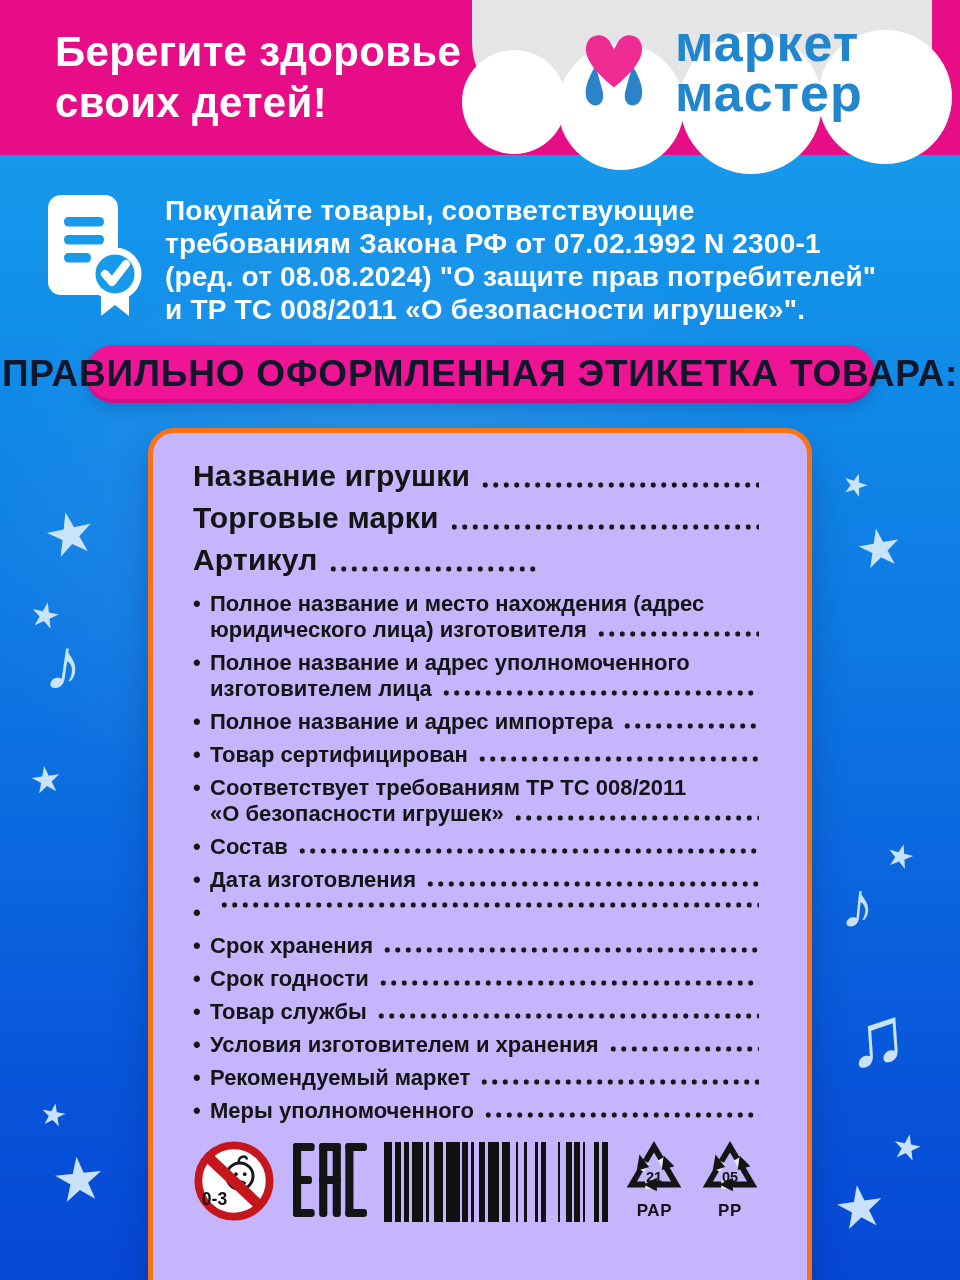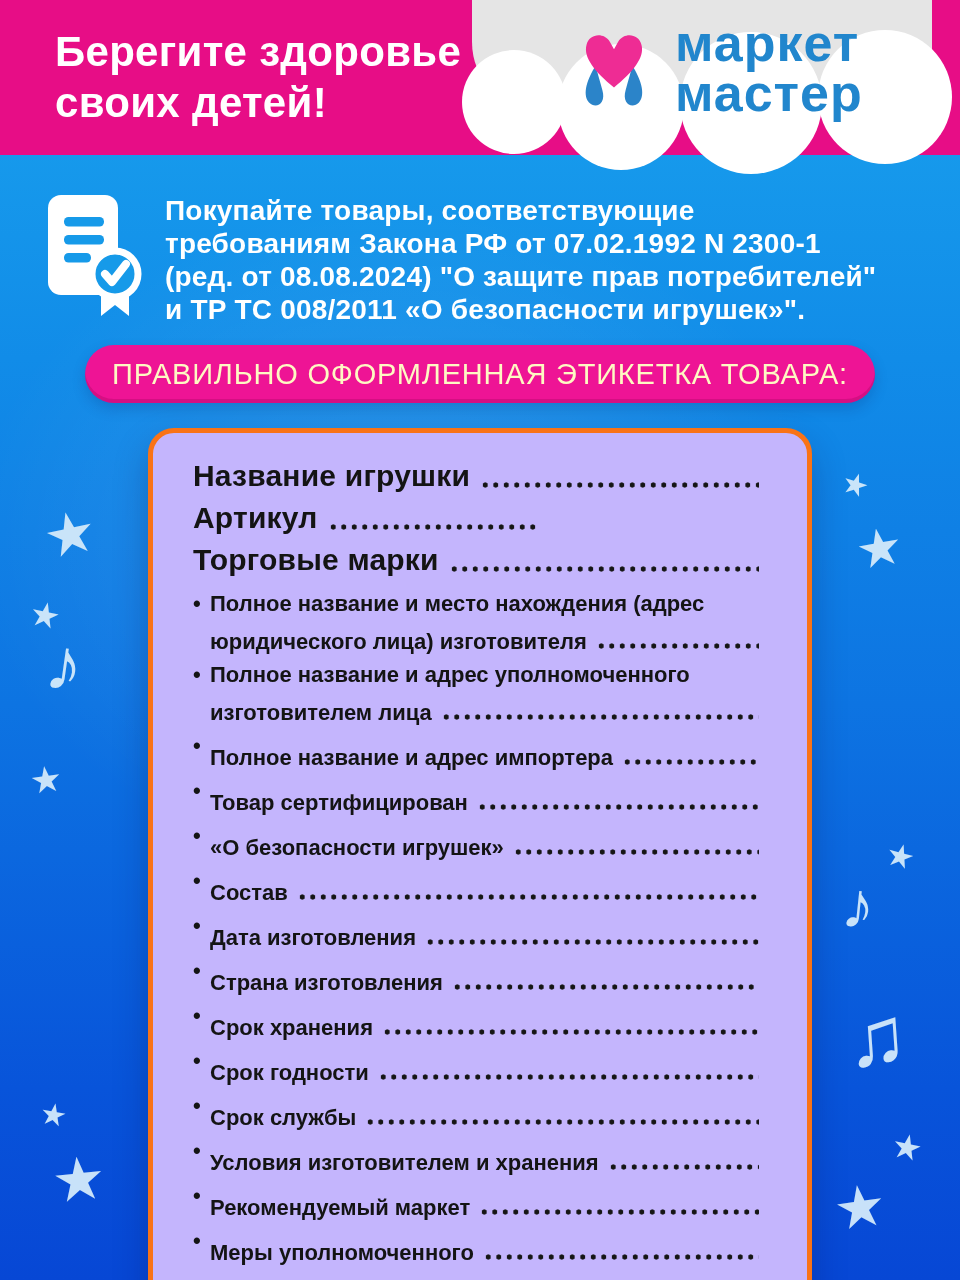--- a/index.html
+++ b/index.html
@@ -32,39 +32,39 @@
     font-size:52px;line-height:50px;font-weight:800;color:#2186cd;letter-spacing:1px;}
   
   .intro{position:absolute;left:45px;top:192px;width:880px;z-index:2;display:flex;}
   .intro-icon{flex:0 0 100px;margin-right:20px;}
   .law-text{margin:2px 0 0 0;color:#fff;font-size:28px;line-height:33px;font-weight:800;
     white-space:pre-line;letter-spacing:.2px;}
   
   .pill{position:absolute;left:85px;top:345px;width:790px;height:58px;background:#ee1495;
     border-radius:29px;z-index:2;display:flex;align-items:center;justify-content:center;
     box-shadow:inset 0 -4px 0 rgba(140,0,80,.25), 0 6px 14px rgba(0,20,90,.18);}
-  .pill span{color:#fef9c3;font-size:29px;font-weight:400;letter-spacing:.8px;white-space:nowrap;}
+  .pill span{color:#0f172a;font-size:37px;font-weight:700;letter-spacing:.8px;white-space:nowrap;}
   
   .card{position:absolute;left:148px;top:428px;width:664px;height:1038px;background:#c4b5fd;
     border:5px solid #f97316;border-radius:26px;box-sizing:border-box;z-index:2;
     box-shadow:0 16px 34px rgba(0,25,90,.28);
     padding:22px 48px 14px 40px;color:#141414;}
   .hrow{display:flex;line-height:42px;}
   .hrow .txt{font-size:30px;font-weight:800;white-space:nowrap;letter-spacing:.2px;}
   .leader{background-image:radial-gradient(circle,#161616 2.3px,rgba(0,0,0,0) 2.9px);
     background-size:10.5px 10px;background-repeat:repeat-x;background-position:2px bottom;
     height:10px;align-self:flex-end;}
   .hrow .leader{margin:0 0 7px 8px;}
   .hrow .leader.fill{flex:1;}
   #label-items{margin-top:10px;}
   .item{display:flex;margin-bottom:7px;font-size:22px;line-height:26px;font-weight:700;}
   .item .bullet{flex:0 0 17px;font-size:22px;}
   .item .body{flex:1;display:flex;flex-direction:column;}
   .lastline{display:flex;}
-  .lastline .txt{white-space:nowrap;margin-top:12px;}
+  .lastline .txt{white-space:nowrap;}
   .lastline .leader{margin:0 0 4px 7px;}
   .lastline .leader.fill{flex:1;}
   
   .icons-row{display:flex;justify-content:space-between;align-items:flex-start;margin-top:16px;height:88px;}
   .barcode{display:flex;align-items:stretch;height:80px;margin-top:2px;}
   .barcode i{display:block;height:100%;}
   .recycle{display:flex;flex-direction:column;align-items:center;width:58px;}
   .recycle .material{font-size:17px;font-weight:800;margin-top:1px;letter-spacing:.5px;}
   
   .decor{position:absolute;z-index:1;color:#d3eafb;opacity:.95;line-height:1;pointer-events:none;}
@@ -113,27 +113,27 @@
   <span>ПРАВИЛЬНО ОФОРМЛЕННАЯ ЭТИКЕТКА ТОВАРА:</span>
 </div>
 
 <div class="card">
   <div id="label-headers">
       <div class="hrow">
         <span class="txt">Название игрушки</span>
         <span class="leader fill"></span>
       </div>
       <div class="hrow">
+        <span class="txt">Торговые марки</span>
+        <span class="leader fill"></span>
+      </div>
+      <div class="hrow">
         <span class="txt">Артикул</span>
         <span class="leader" style="width: 210px;"></span>
       </div>
-      <div class="hrow">
-        <span class="txt">Торговые марки</span>
-        <span class="leader fill"></span>
-      </div>
     </div>
   <div id="label-items">
       <div class="item">
         <span class="bullet">•</span>
         <div class="body">
           <div class="line">Полное название и место нахождения (адрес</div>
           <div class="lastline">
             <span class="txt">юридического лица) изготовителя</span>
             <span class="leader fill"></span>
           </div>
@@ -163,20 +163,21 @@
         <div class="body">
           <div class="lastline">
             <span class="txt">Товар сертифицирован</span>
             <span class="leader fill"></span>
           </div>
         </div>
       </div>
       <div class="item">
         <span class="bullet">•</span>
         <div class="body">
+          <div class="line">Соответствует требованиям ТР ТС 008/2011</div>
           <div class="lastline">
             <span class="txt">«О безопасности игрушек»</span>
             <span class="leader fill"></span>
           </div>
         </div>
       </div>
       <div class="item">
         <span class="bullet">•</span>
         <div class="body">
           <div class="lastline">
@@ -191,21 +192,20 @@
           <div class="lastline">
             <span class="txt">Дата изготовления</span>
             <span class="leader fill"></span>
           </div>
         </div>
       </div>
       <div class="item">
         <span class="bullet">•</span>
         <div class="body">
           <div class="lastline">
-            <span class="txt">Страна изготовления</span>
             <span class="leader fill"></span>
           </div>
         </div>
       </div>
       <div class="item">
         <span class="bullet">•</span>
         <div class="body">
           <div class="lastline">
             <span class="txt">Срок хранения</span>
             <span class="leader fill"></span>
@@ -218,21 +218,21 @@
           <div class="lastline">
             <span class="txt">Срок годности</span>
             <span class="leader fill"></span>
           </div>
         </div>
       </div>
       <div class="item">
         <span class="bullet">•</span>
         <div class="body">
           <div class="lastline">
-            <span class="txt">Срок службы</span>
+            <span class="txt">Товар службы</span>
             <span class="leader fill"></span>
           </div>
         </div>
       </div>
       <div class="item">
         <span class="bullet">•</span>
         <div class="body">
           <div class="lastline">
             <span class="txt">Условия изготовителем и хранения</span>
             <span class="leader fill"></span>

